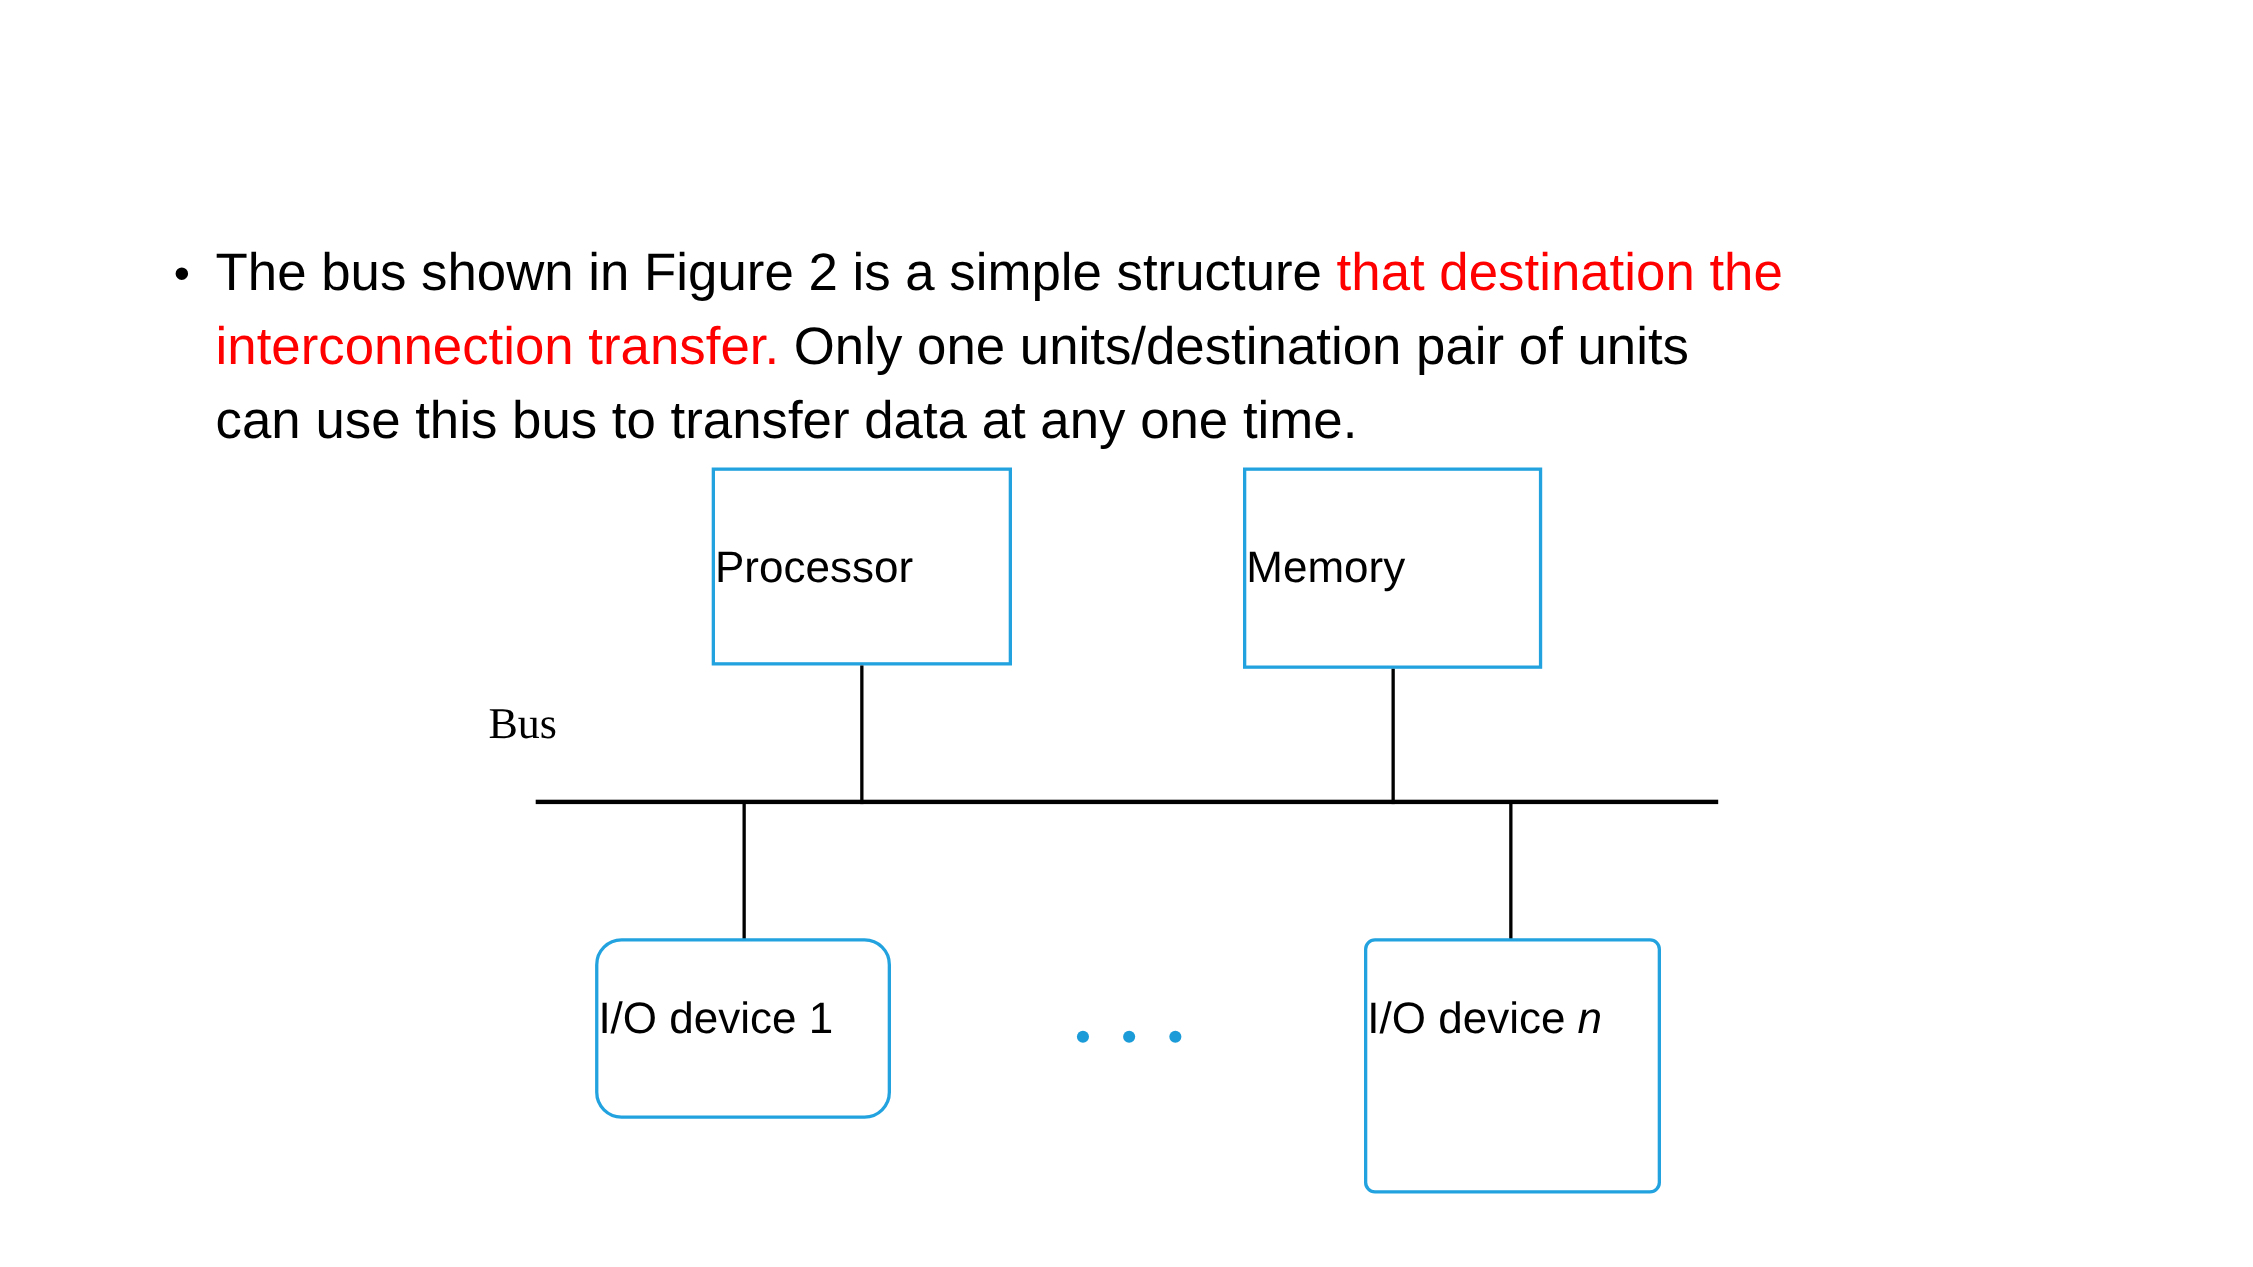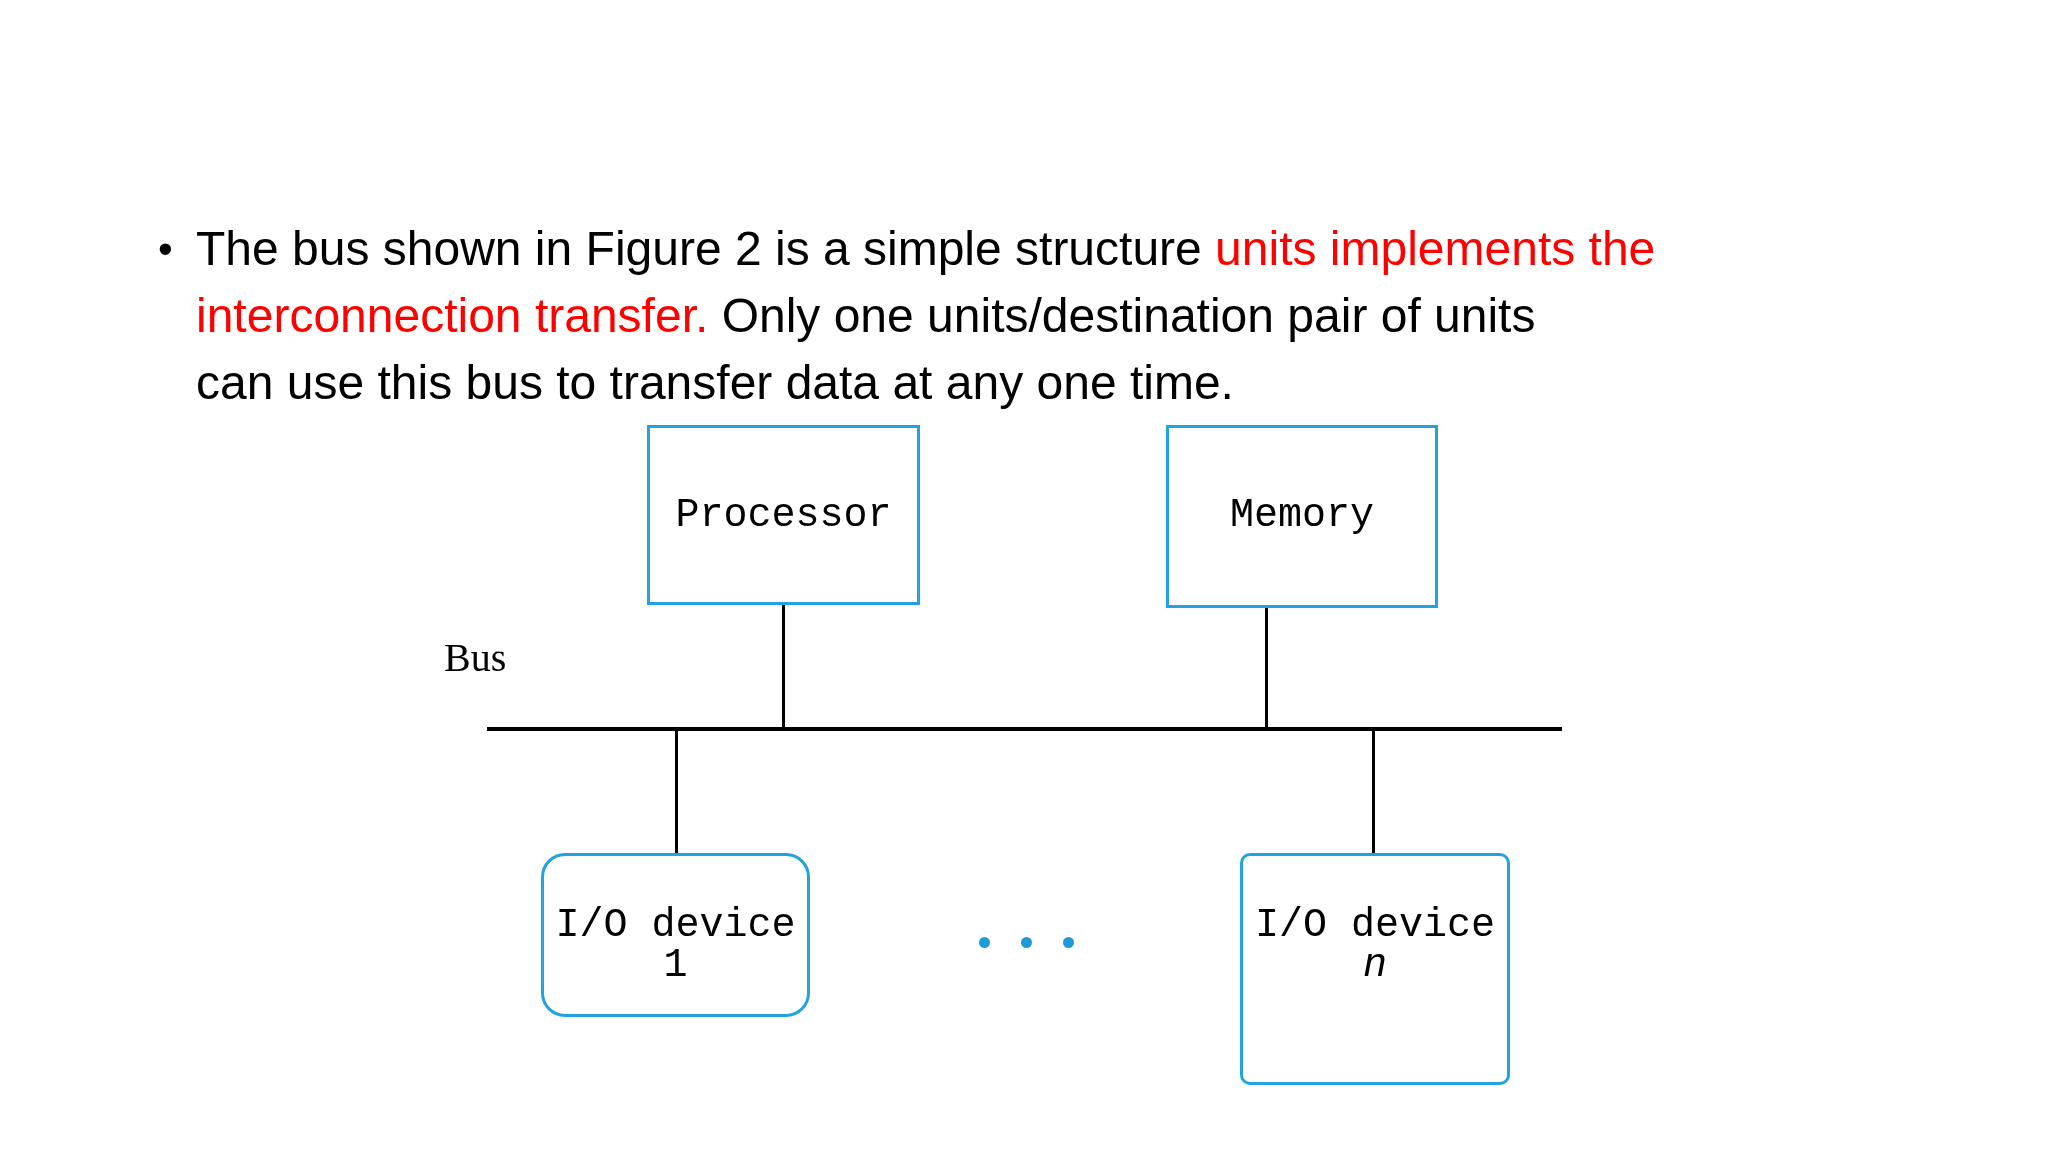--- a/index.html
+++ b/index.html
@@ -35,26 +35,26 @@
   .bullet-text{grid-column:2;}
   .line{white-space:nowrap;}
   .red{color:var(--red);}
 
   
   .box{
     position:absolute;border:3px solid var(--accent);
     background:var(--bg);
   }
   .box-label{
-    position:absolute;left:0;right:0;text-align:center;
-    font-family:Liberation Mono, monospace;font-size:40px;line-height:40px;
+    position:absolute;left:0;right:0;
+    font-family:Liberation Sans, sans-serif;font-size:40px;line-height:40px;
     color:var(--text);
   }
   #box-processor{left:647px;top:425px;width:273px;height:180px;}
-  #box-memory{left:1130px;top:425px;width:272px;height:183px;margin-left:36px;}
+  #box-memory{left:1130px;top:425px;width:272px;height:183px;}
   #box-io1{left:541px;top:853px;width:269px;height:164px;border-radius:24px;}
   #box-ion{left:1240px;top:853px;width:270px;height:232px;border-radius:10px;}
   #box-processor .box-label,#box-memory .box-label{top:68px;}
   #box-io1 .box-label,#box-ion .box-label{top:50px;}
   .var-n{font-style:italic;}
 
   .hline{
     position:absolute;background:var(--text);
     left:487px;top:727px;width:1075px;height:4px;
   }
@@ -82,21 +82,21 @@
 </style>
 </head>
 <body>
 
 <div class="slide">
 
 
   <div class="bullet">
     <span class="bullet-marker">•</span>
     <div class="bullet-text">
-      <div class="line"><span>The bus shown in Figure 2 is a simple structure </span><span class="red">units implements the</span></div>
+      <div class="line"><span>The bus shown in Figure 2 is a simple structure </span><span class="red">that destination the</span></div>
       <div class="line"><span class="red">interconnection transfer.</span><span> Only one units/destination pair of units</span></div>
       <div class="line"><span>can use this bus to transfer data at any one time.</span></div>
     </div>
   </div>
 
   <div class="box" id="box-processor">
     <span class="box-label">Processor</span>
   </div>
 
   <div class="box" id="box-memory">

